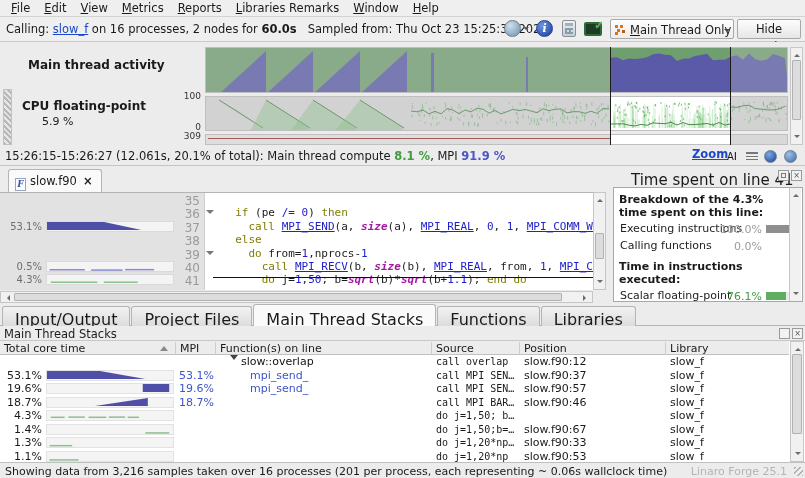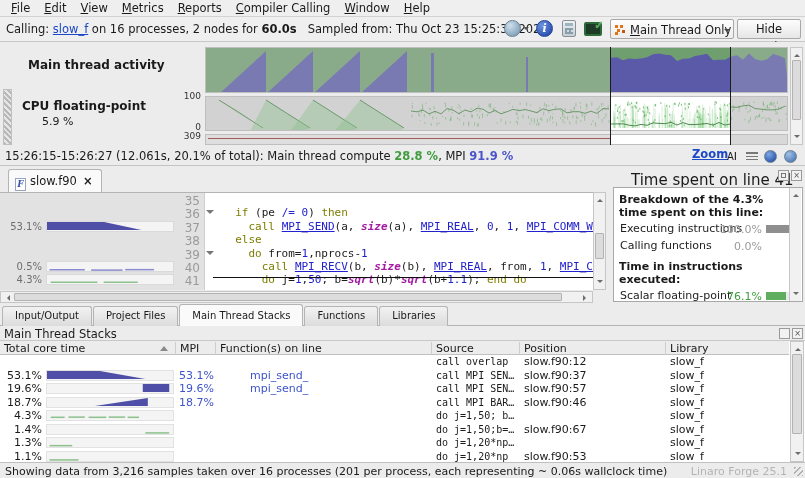--- a/index.html
+++ b/index.html
@@ -101,21 +101,21 @@
   #linepanel-box { position:absolute; left:0; top:19px; width:190px; height:115px; background:#fff; border:1px solid #a8a8a8; overflow:hidden; }
   .lp-head { font-weight:bold; font-size:11px; padding:5px 4px 2px 5px; line-height:13px; }
   .lp-row { position:relative; height:17px; font-size:11px; padding-left:6px; line-height:16px; color:#222; }
   .lp-val { position:absolute; right:40px; width:44px; text-align:right; top:1px; }
   .lp-bar { position:absolute; right:10px; top:4px; width:26px; height:8px; background:#eaeaea; }
   .lp-bar i { display:block; height:100%; }
   #lp-vscroll { position:absolute; right:1px; top:0; width:12px; height:113px; border-left:1px solid #c6c6c6; background:#f1f1f1; }
 
   
   #bottomtabs { top:304px; left:0; width:805px; height:22px; border-bottom:1px solid #b4b4b4; padding-left:2px; }
-  .btab { display:inline-block; height:20px; margin-top:2px; padding:3px 12px 0 12px; font-size:10px; background:linear-gradient(#f2f2f2,#dcdcdc); border:1px solid #b4b4b4; border-bottom:none; border-radius:3px 3px 0 0; margin-right:1px; }
+  .btab { display:inline-block; height:20px; margin-top:2px; padding:3px 12px 0 12px; font-size:16px; background:linear-gradient(#f2f2f2,#dcdcdc); border:1px solid #b4b4b4; border-bottom:none; border-radius:3px 3px 0 0; margin-right:1px; }
   .btab.active { background:#fafafa; height:22px; margin-top:0; padding-top:5px; position:relative; z-index:2; }
 
   
   #stackspanel { top:326px; left:0; width:805px; height:136px; background:#fff; }
   #stacks-title { position:absolute; left:4px; top:1px; font-size:11.5px; }
   #stacks-head-bar { position:absolute; left:0; top:0; width:805px; height:15px; background:#ececec; border-bottom:1px solid #c8c8c8; }
   #sp-float { right:15px; } #sp-close { right:2px; }
   #thead { position:absolute; left:0; top:15px; width:789px; height:14px; background:#ececec; border-bottom:1px solid #c0c0c0; font-size:11px; }
   .th { position:absolute; top:1px; padding-left:4px; border-right:1px solid #cdcdcd; height:13px; }
   #sort-arrow { position:absolute; left:160px; top:5px; width:0; height:0; border:4px solid transparent; border-bottom:5px solid #8a8a8a; border-top:none; }
@@ -137,21 +137,21 @@
   #statusbar { top:462px; left:0; width:805px; height:16px; background:#ececec; border-top:1px solid #c0c0c0; }
   #status-text { position:absolute; left:5px; top:2px; font-size:11px; }
   #status-right { position:absolute; right:18px; top:2px; font-size:11px; color:#b4b4b4; }
   #grip { position:absolute; right:2px; bottom:2px; width:9px; height:9px;
      background:repeating-linear-gradient(135deg,#b0b0b0 0 1.5px,transparent 1.5px 4px); }
   svg { display:block; }
 </style>
 </head>
 <body>
 
-<div id="menubar" class="abs"><span class="menu-item">File</span><span class="menu-item">Edit</span><span class="menu-item">View</span><span class="menu-item">Metrics</span><span class="menu-item">Reports</span><span class="menu-item">Compiler Calling</span><span class="menu-item">Window</span><span class="menu-item">Help</span></div>
+<div id="menubar" class="abs"><span class="menu-item">File</span><span class="menu-item">Edit</span><span class="menu-item">View</span><span class="menu-item">Metrics</span><span class="menu-item">Reports</span><span class="menu-item">Libraries Remarks</span><span class="menu-item">Window</span><span class="menu-item">Help</span></div>
 
 <div id="toolbar" class="abs">
   <div id="profiled-text"><span>Calling:</span> <a class="lnk">slow_f</a><span> on 16 processes, 2 nodes for </span><b>60.0s</b>&nbsp;&nbsp; <span>Sampled from: Thu Oct 23 15:25:33 2025</span></div>
   <div id="clock-ico" class="tb-ico circle-ico"></div>
   <div id="clock-arrow" class="abs"></div>
   <div id="info-ico" class="tb-ico circle-ico">i</div>
   <div id="calc-ico" class="tb-ico">
       <i></i>
       <b></b>
     </div>
@@ -672,21 +672,21 @@
   <div class="sel-line" style="left:610px;"></div>
   <div class="sel-line" style="left:730px;"></div>
   <div id="metrics-vscroll" class="sb">
     <span class="arr up" style="left:3px;top:3px;"></span>
     <span class="arr down" style="left:3px;bottom:3px;"></span>
     <span class="thumb" style="left:1px;top:12px;width:9px;height:60px;"></span>
   </div>
 </div>
 
 <div id="rangebar" class="abs">
-  <div id="range-text"><span>15:26:15-15:26:27 (12.061s, 20.1% of total): Main thread compute </span><span class="green-val">28.8 %</span><span>, MPI </span><span class="blue-val">91.9 %</span></div>
+  <div id="range-text"><span>15:26:15-15:26:27 (12.061s, 20.1% of total): Main thread compute </span><span class="green-val">8.1 %</span><span>, MPI </span><span class="blue-val">91.9 %</span></div>
   <a id="zoom-link" class="lnk">Zoom</a>
   <span class="mini-ico" style="left:727px;font-size:10px;">A<span style="font-size:11px;">I</span></span>
   <span class="mini-ico" style="left:746px;top:6px;width:12px;height:8px;background:repeating-linear-gradient(#777 0 1.5px,transparent 1.5px 3.5px);"></span>
   <span class="mini-ico circle-ico" style="left:764px;width:13px;height:13px;background:radial-gradient(circle at 35% 30%,#7fa8e0,#2f5bb0 75%);border-radius:50%;"></span>
   <span class="mini-ico circle-ico" style="left:784px;width:13px;height:13px;background:radial-gradient(circle at 35% 30%,#9fc0e8,#5580b8 75%);border-radius:50%;"></span>
 </div>
 
 <div id="codepanel" class="abs">
   <div id="codetab">
     <span class="ficon">F</span><span>slow.f90</span><span class="x">×</span>
@@ -802,20 +802,21 @@
     <div class="th" style="left:176px;width:40px;">MPI</div>
     <div class="th" style="left:216px;width:216px;">Function(s) on line</div>
     <div class="th" style="left:432px;width:88px;">Source</div>
     <div class="th" style="left:666px;width:123px;border-right:none;">Library</div>
     <div class="th" style="left:520px;width:146px;">Position</div>
   </div>
   <div id="tbody">
       <div class="trow" style="top: 0px;">
         <span class="td-total"></span>
         <span class="td-mpi"></span>
+        <span class="td-fn parent"><span class="tri"></span>slow::overlap</span>
         <span class="td-src">call overlap</span>
         <span class="td-pos">slow.f90:12</span>
         <span class="td-lib">slow_f</span>
       </div>
       <div class="trow" style="top: 13.5px;">
         <span class="td-total">53.1%</span>
         <span class="td-spark">
           <svg width="126" height="9">
             <polygon points="0,0.08000000000000007 52.919999999999995,0.08000000000000007 98.28,8 0,8" fill="#4f4fa8"></polygon>
           </svg>
@@ -883,20 +884,21 @@
       <div class="trow" style="top: 81px;">
         <span class="td-total">1.3%</span>
         <span class="td-spark">
           <svg width="126" height="9">
             <line x1="2.52" x2="25.200000000000003" y1="7.6499999999999995" y2="7.6499999999999995" stroke="#8cc08c" stroke-width="1.5"></line>
           </svg>
         </span>
         <span class="td-mpi"></span>
         <span class="td-fn "></span>
         <span class="td-src">do j=1,20*np…</span>
+        <span class="td-pos">slow.f90:33</span>
         <span class="td-lib">slow_f</span>
       </div>
       <div class="trow" style="top: 94.5px;">
         <span class="td-total">1.1%</span>
         <span class="td-spark">
           <svg width="126" height="9">
             <line x1="2.52" x2="31.5" y1="7.92" y2="7.92" stroke="#8cc08c" stroke-width="1.5"></line>
           </svg>
         </span>
         <span class="td-mpi"></span>

